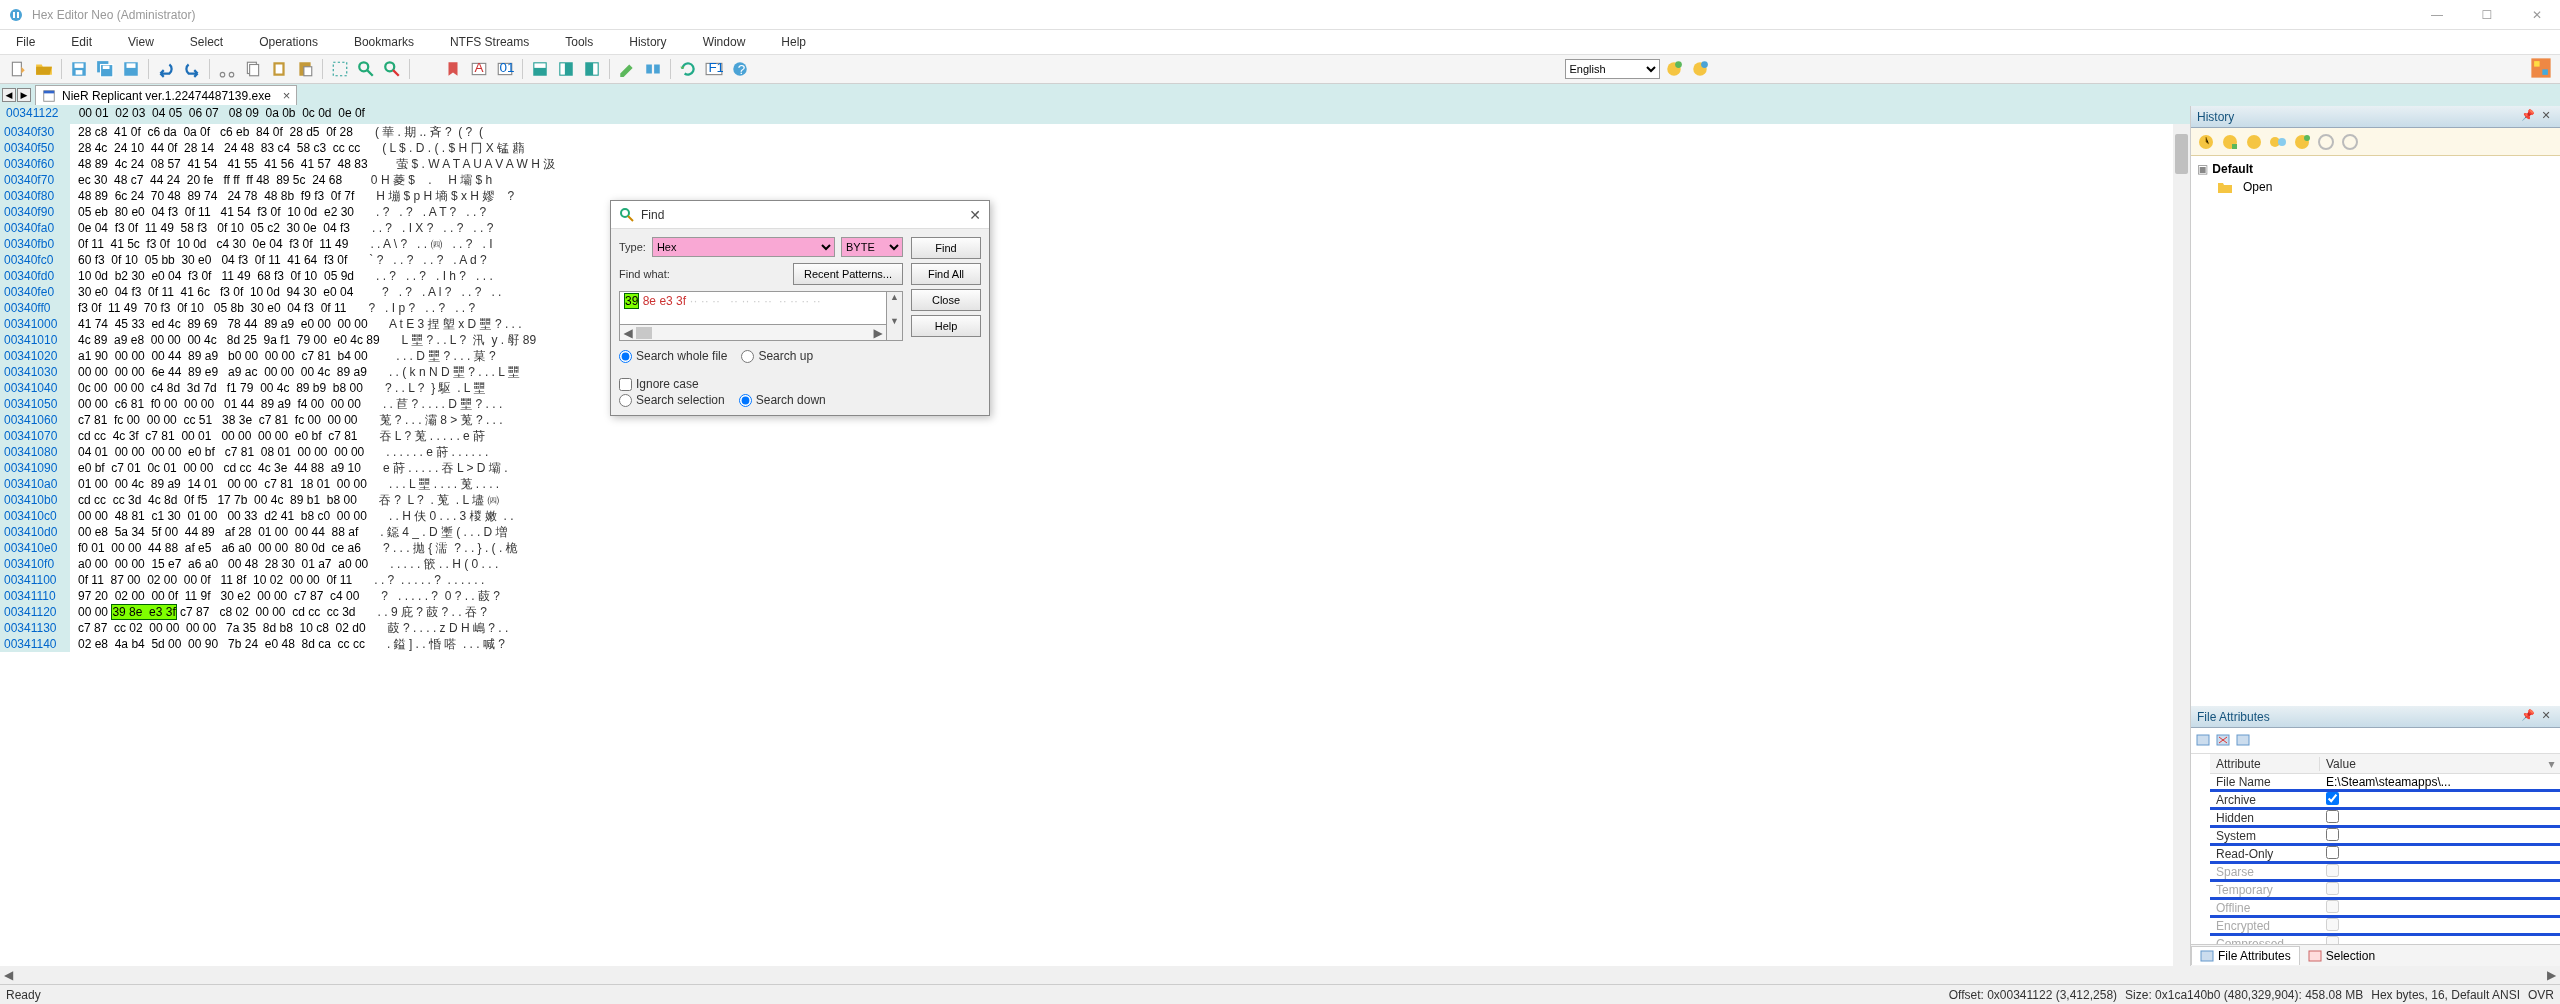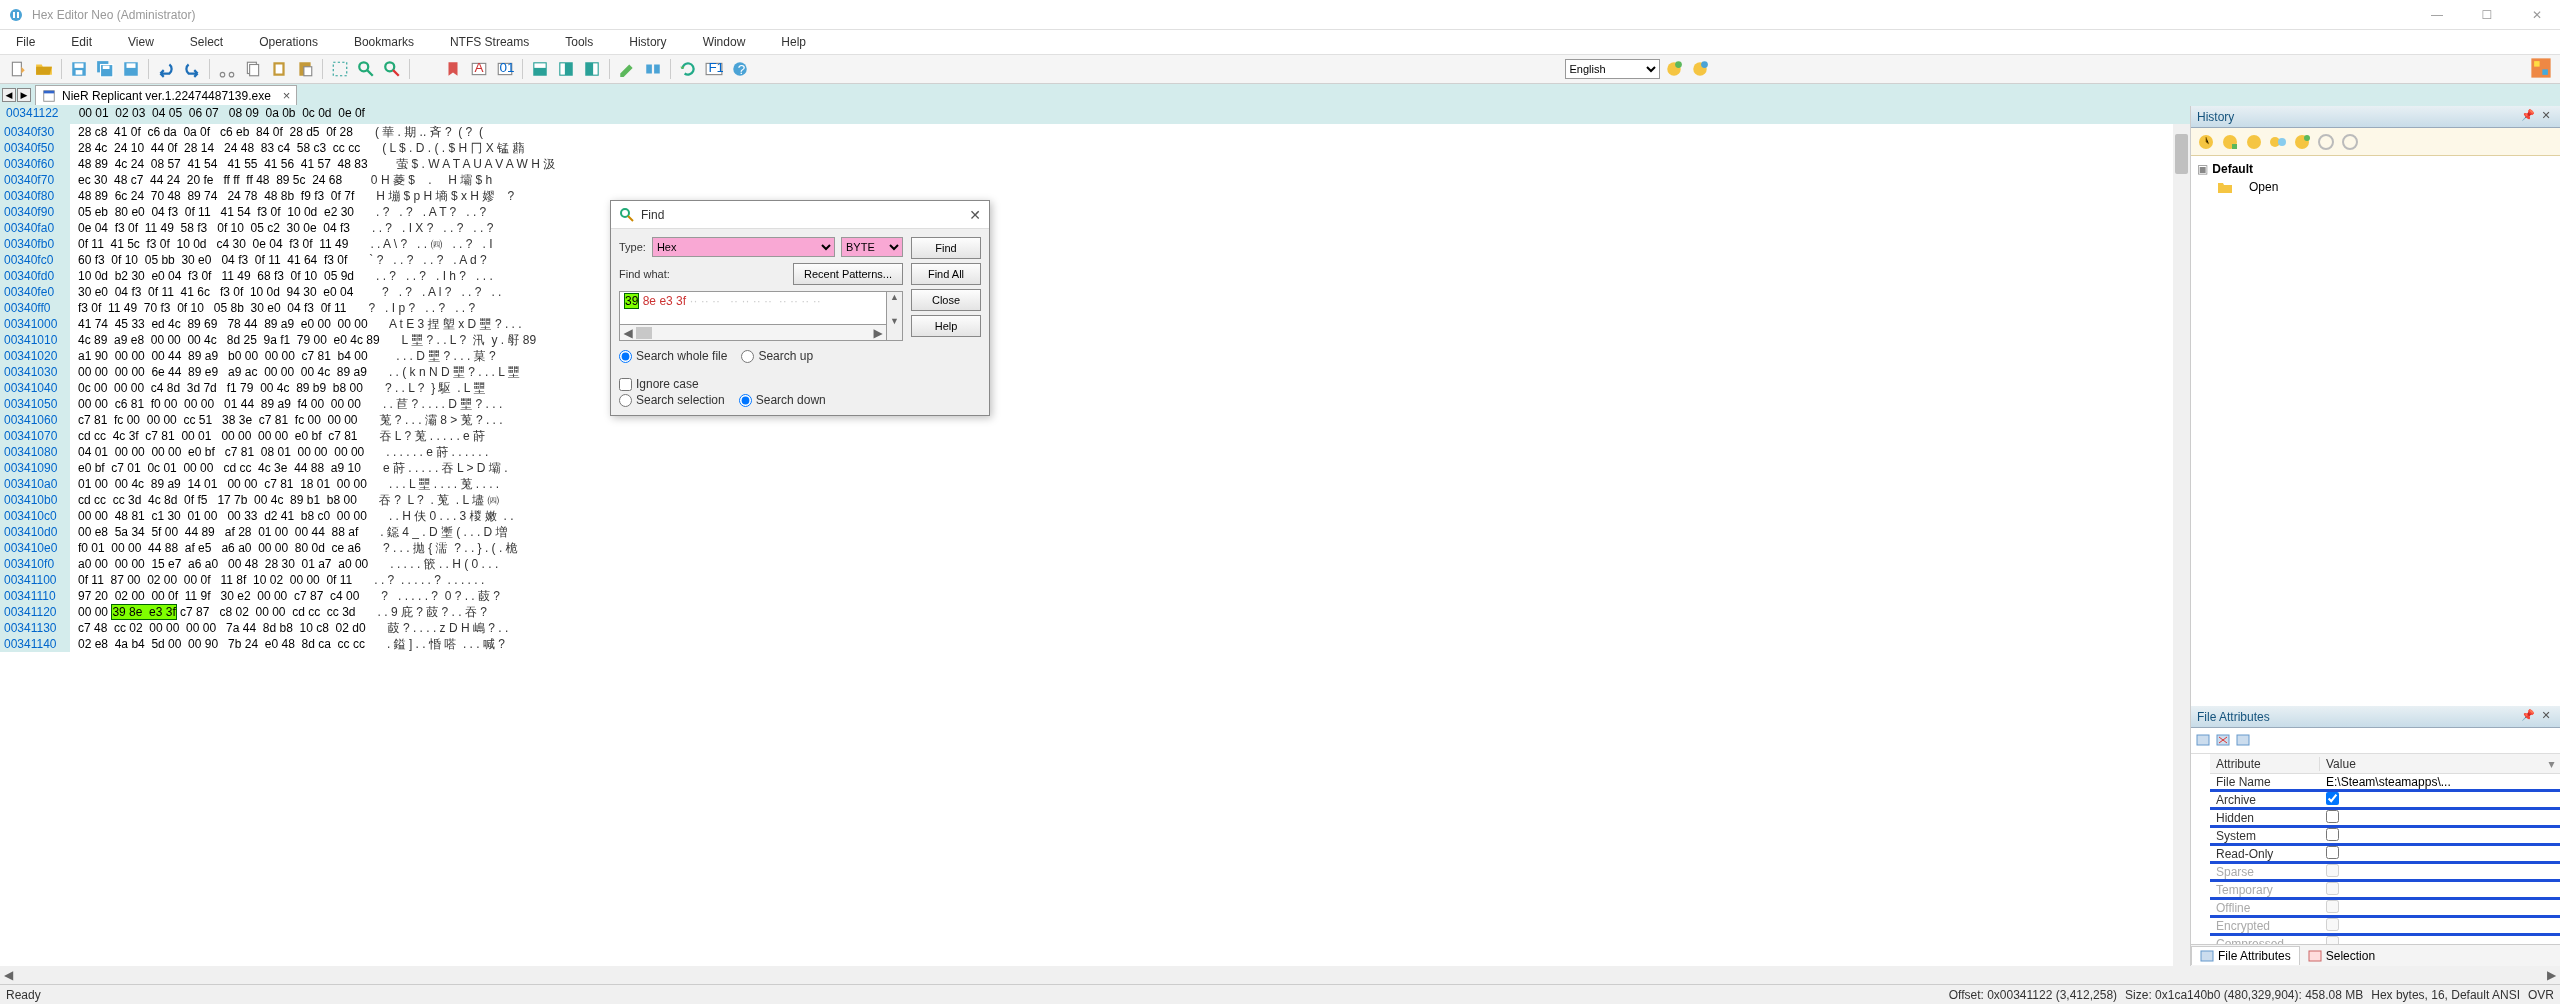--- a/index.html
+++ b/index.html
@@ -54,21 +54,21 @@
 .h-scroll .track { flex: 1; height: 17px; }
 
 
 .panel-header { height: 22px; background: linear-gradient(#e8f0f4, #c8dce8); display: flex; align-items: center; padding: 0 6px; border-bottom: 1px solid #9ab; }
 .panel-header .pt { flex: 1; color: #15537d; font-weight: 400; }
 .panel-header .pbtn { width: 16px; height: 16px; margin-left: 2px; cursor: pointer; font-size: 11px; color: #555; text-align:center; }
 .panel-toolbar { height: 28px; background: #fdf8e8; display: flex; align-items: center; padding: 0 4px; gap: 2px; border-bottom: 1px solid #e0d0a0; }
 .panel-toolbar .ptb { width: 22px; height: 22px; display: flex; align-items: center; justify-content: center; cursor: pointer; }
 .history-body { flex: 1; background: #fff; padding: 4px 6px; overflow: auto; }
 .history-body .tree-item { display: flex; align-items: center; gap: 4px; padding: 2px 0; }
-.history-body .tree-child { margin-left: 20px; display: flex; align-items: center; gap: 16px; padding: 2px 0; }
+.history-body .tree-child { margin-left: 20px; display: flex; align-items: center; gap: 10px; padding: 2px 0; }
 .folder-icon { width: 16px; height: 14px; }
 
 .fileattr-panel { display: flex; flex-direction: column; height: 260px; }
 .fileattr-body { flex: 1; background: #fff; overflow: auto; padding-left: 19px; }
 .fa-toolbar { height: 26px; display: flex; align-items: center; padding: 0 4px; gap: 2px; border-bottom: 1px solid #ddd; }
 .fa-head { display: flex; background: #f4f4f4; border-bottom: 1px solid #ddd; height: 20px; align-items: center; }
 .fa-head .col1 { width: 110px; padding-left: 6px; color: #333; border-right: 1px solid #ddd; }
 .fa-head .col2 { flex: 1; padding-left: 6px; color: #333; }
 .fa-row { display: flex; height: 18px; align-items: center; border-bottom: 3px solid #1d4ed8; }
 .fa-row .col1 { width: 110px; padding-left: 6px; color: #333; }
@@ -380,21 +380,21 @@
         <div class="hex-row"><span class="hex-offset">00341090</span><span class="hex-bytes">e0 bf  c7 01  0c 01  00 00   cd cc  4c 3e  44 88  a9 10</span><span class="hex-ascii">   e 莳 . . . . . 吞 L &gt; D 壩 .</span></div>
         <div class="hex-row"><span class="hex-offset">003410a0</span><span class="hex-bytes">01 00  00 4c  89 a9  14 01   00 00  c7 81  18 01  00 00</span><span class="hex-ascii">   . . . L 壨 . . . . 莵 . . . .</span></div>
         <div class="hex-row"><span class="hex-offset">003410b0</span><span class="hex-bytes">cd cc  cc 3d  4c 8d  0f f5   17 7b  00 4c  89 b1  b8 00</span><span class="hex-ascii">   吞 ?  L ?  . 莵  . L 壗 ㈣</span></div>
         <div class="hex-row"><span class="hex-offset">003410c0</span><span class="hex-bytes">00 00  48 81  c1 30  01 00   00 33  d2 41  b8 c0  00 00</span><span class="hex-ascii">   . . H 伕 0 . . . 3 椶 嫩  . .</span></div>
         <div class="hex-row"><span class="hex-offset">003410d0</span><span class="hex-bytes">00 e8  5a 34  5f 00  44 89   af 28  01 00  00 44  88 af</span><span class="hex-ascii">   . 鐚 4 _ . D 壍 ( . . . D 増</span></div>
         <div class="hex-row"><span class="hex-offset">003410e0</span><span class="hex-bytes">f0 01  00 00  44 88  af e5   a6 a0  00 00  80 0d  ce a6</span><span class="hex-ascii">   ? . . . 拋 { 濡  ? . . } . ( . 桅</span></div>
         <div class="hex-row"><span class="hex-offset">003410f0</span><span class="hex-bytes">a0 00  00 00  15 e7  a6 a0   00 48  28 30  01 a7  a0 00</span><span class="hex-ascii">   . . . . . 篏 . . H ( 0 . . .</span></div>
         <div class="hex-row"><span class="hex-offset">00341100</span><span class="hex-bytes">0f 11  87 00  02 00  00 0f   11 8f  10 02  00 00  0f 11</span><span class="hex-ascii">   . . ?  . . . . . ?  . . . . . .</span></div>
         <div class="hex-row"><span class="hex-offset">00341110</span><span class="hex-bytes">97 20  02 00  00 0f  11 9f   30 e2  00 00  c7 87  c4 00</span><span class="hex-ascii">   ?   . . . . . ?  0 ? . . 菣 ?</span></div>
         <div class="hex-row"><span class="hex-offset">00341120</span><span class="hex-bytes"><span>00 00 </span><span class="hex-sel">39 8e  e3 3f</span><span> c7 87   c8 02  00 00  cd cc  cc 3d</span></span><span class="hex-ascii">   . . 9 庇 ? 菣 ? . . 吞 ?</span></div>
-        <div class="hex-row"><span class="hex-offset">00341130</span><span class="hex-bytes">c7 48  cc 02  00 00  00 00   7a 44  8d b8  10 c8  02 d0</span><span class="hex-ascii">   菣 ? . . . . z D H 嶋 ? . .</span></div>
+        <div class="hex-row"><span class="hex-offset">00341130</span><span class="hex-bytes">c7 87  cc 02  00 00  00 00   7a 35  8d b8  10 c8  02 d0</span><span class="hex-ascii">   菣 ? . . . . z D H 嶋 ? . .</span></div>
         <div class="hex-row"><span class="hex-offset">00341140</span><span class="hex-bytes">02 e8  4a b4  5d 00  00 90   7b 24  e0 48  8d ca  cc cc</span><span class="hex-ascii">   . 鎰 ] . . 惛 嗒  . . . 喊 ?</span></div>
       </div>
     <div class="v-scroll">
         <div class="thumb"></div>
       </div>
   </div>
   <div class="right-panels">
 
     <div style="display:flex;flex-direction:column;flex:1;min-height:0;">
       <div class="panel-header">

